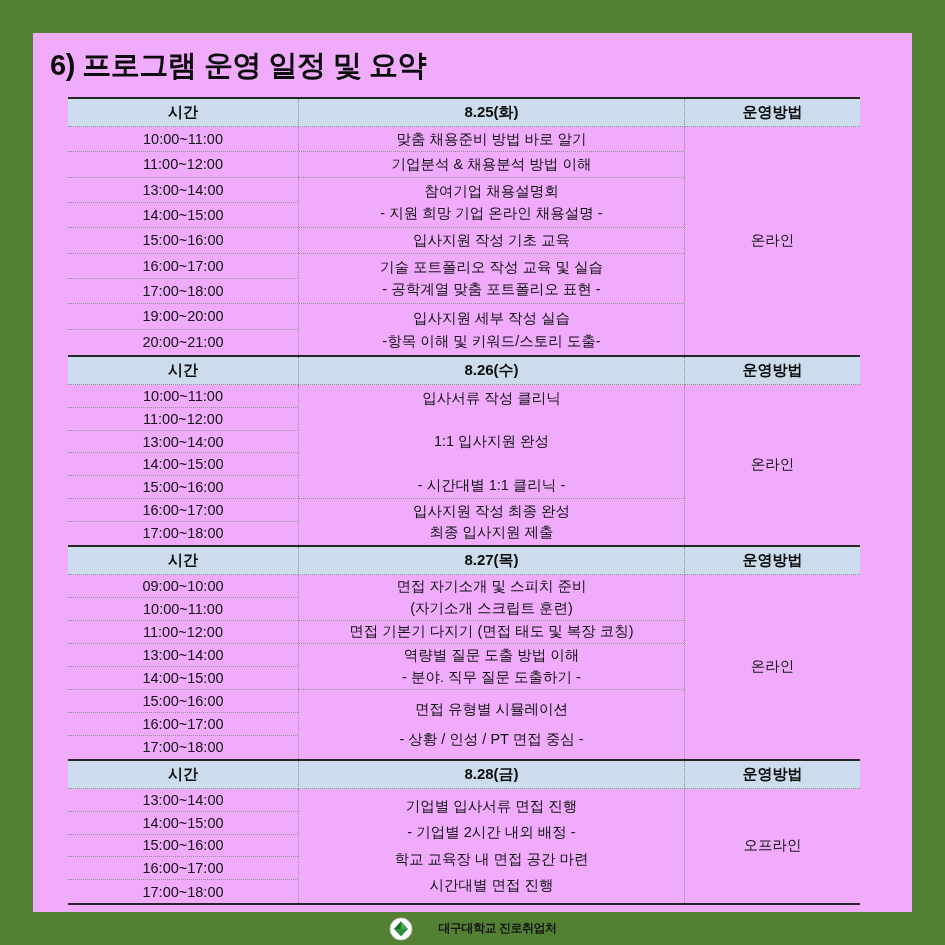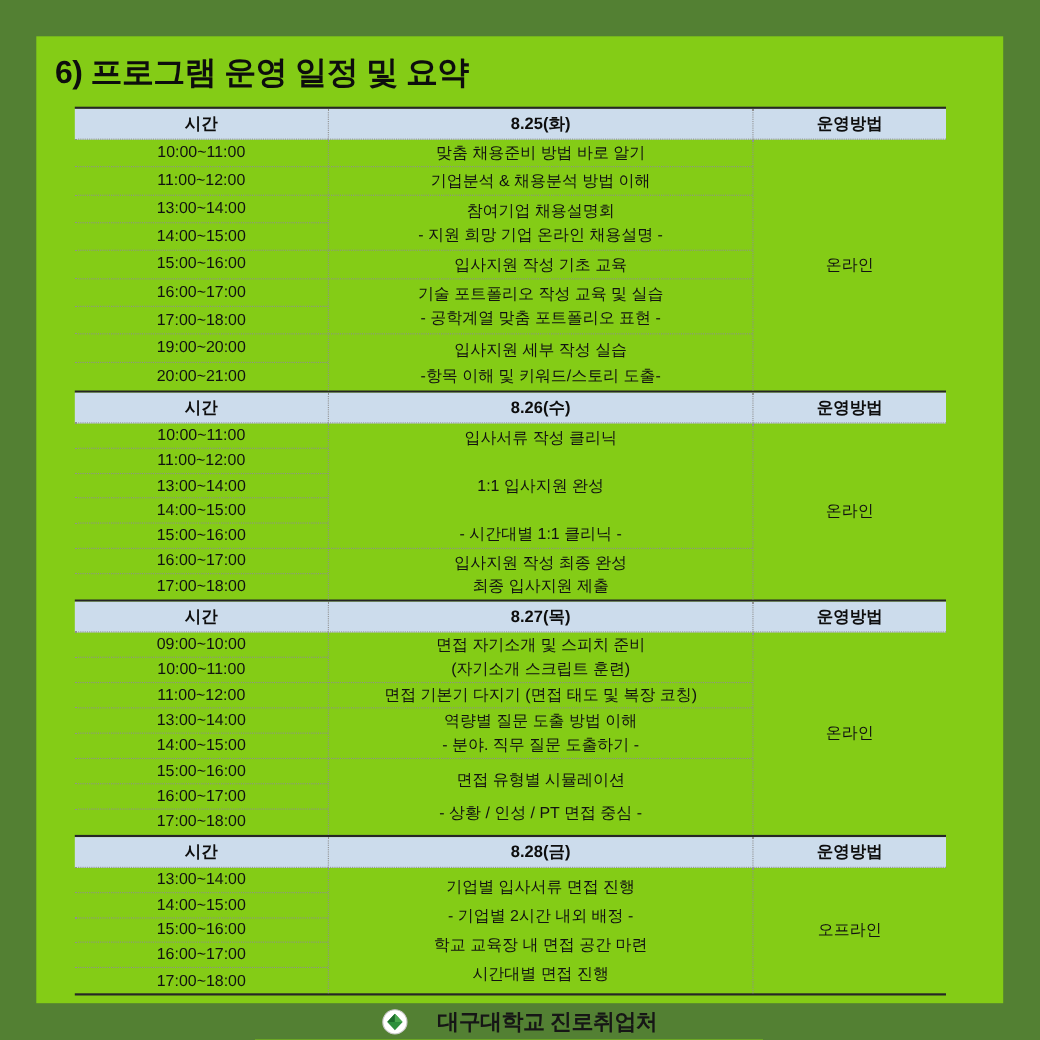--- a/index.html
+++ b/index.html
@@ -4,21 +4,21 @@
 <style>
   html,body{margin:0;padding:0;}
   body{
     width:945px;height:945px;
     background:#538033;
     font-family:"Liberation Sans","DejaVu Sans",sans-serif;
     position:relative;overflow:hidden;
   }
   .page{
     position:absolute;left:33px;top:33px;width:879px;height:879px;
-    background:#84cc16;
+    background:#f0abfc;
   }
   .title{
     position:absolute;left:17px;top:13px;
     font-size:29px;font-weight:800;color:#0d0d0d;letter-spacing:-0.5px;
   }
   .tables{
     position:absolute;left:35px;top:64px;width:792px;
   }
   .sched-table{border-top:2.5px solid #262626;}
   .sched-table:last-child{border-bottom:2.5px solid #262626;}
@@ -43,21 +43,21 @@
   }
   .content-cell:last-child{border-bottom:none;}
   .method-cell{
     flex:1;display:flex;align-items:center;justify-content:center;
     font-size:14.5px;color:#111;
   }
   .footer{
     position:absolute;left:0;top:912px;width:945px;height:33px;
     display:flex;align-items:center;justify-content:center;gap:6px;
   }
-  .footer-text{font-size:20px;font-weight:bold;color:#161616;letter-spacing:-0.5px;padding-left:20px;}
+  .footer-text{font-size:12px;font-weight:bold;color:#161616;letter-spacing:-0.5px;padding-left:20px;}
   .logo{width:24px;height:24px;}
 </style>
 </head>
 <body>
 
 <div class="page">
   <div class="title">6) 프로그램 운영 일정 및 요약</div>
   <div class="tables">
       <div class="sched-table">
         <div class="hdr">

